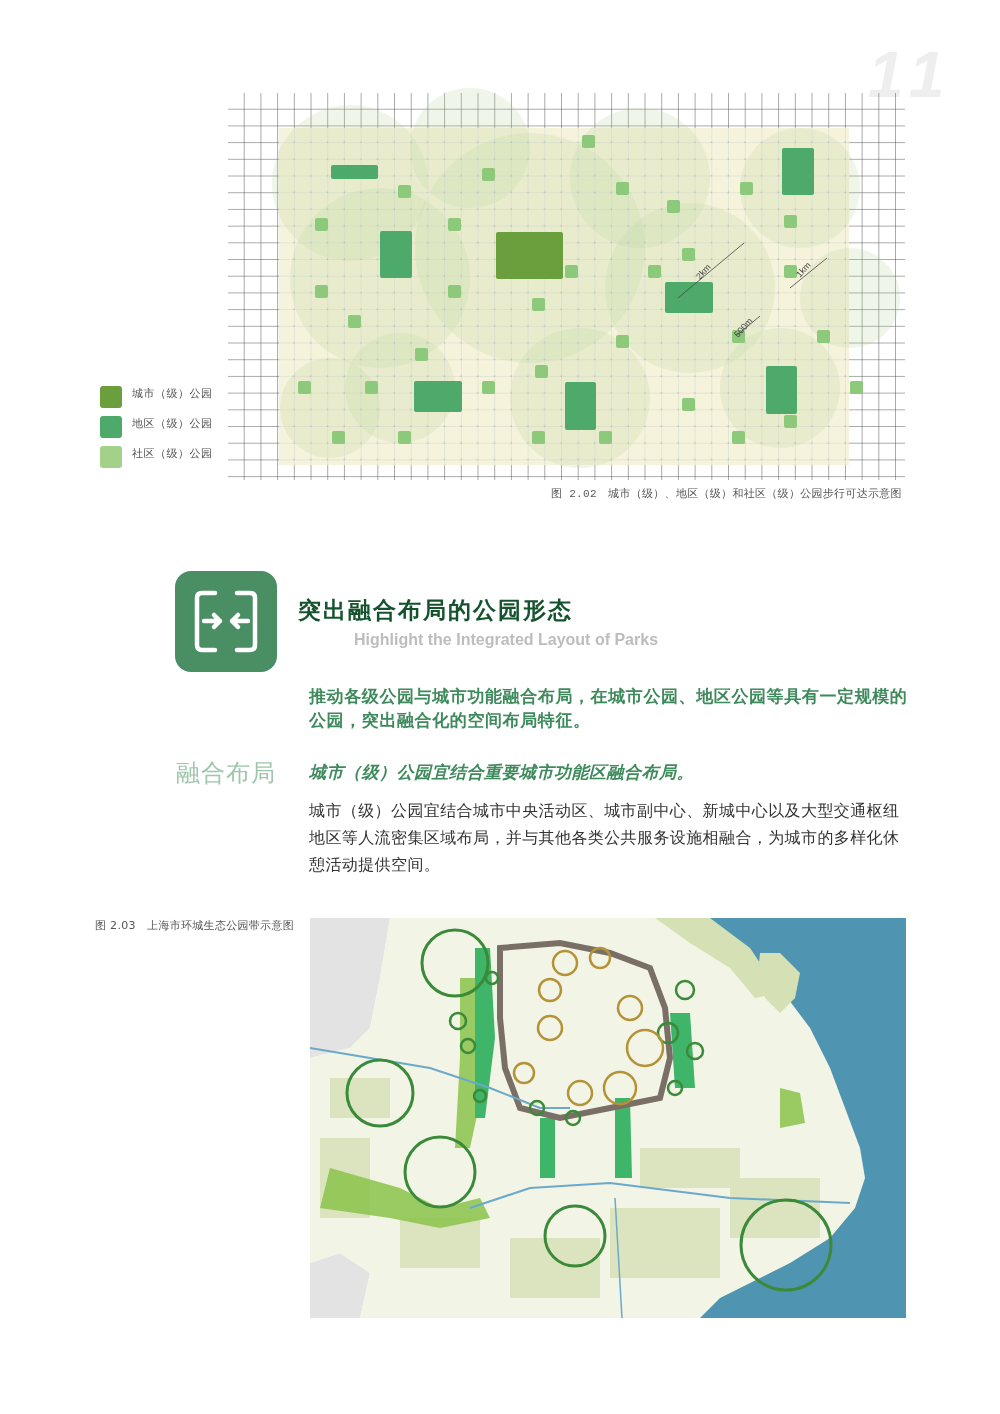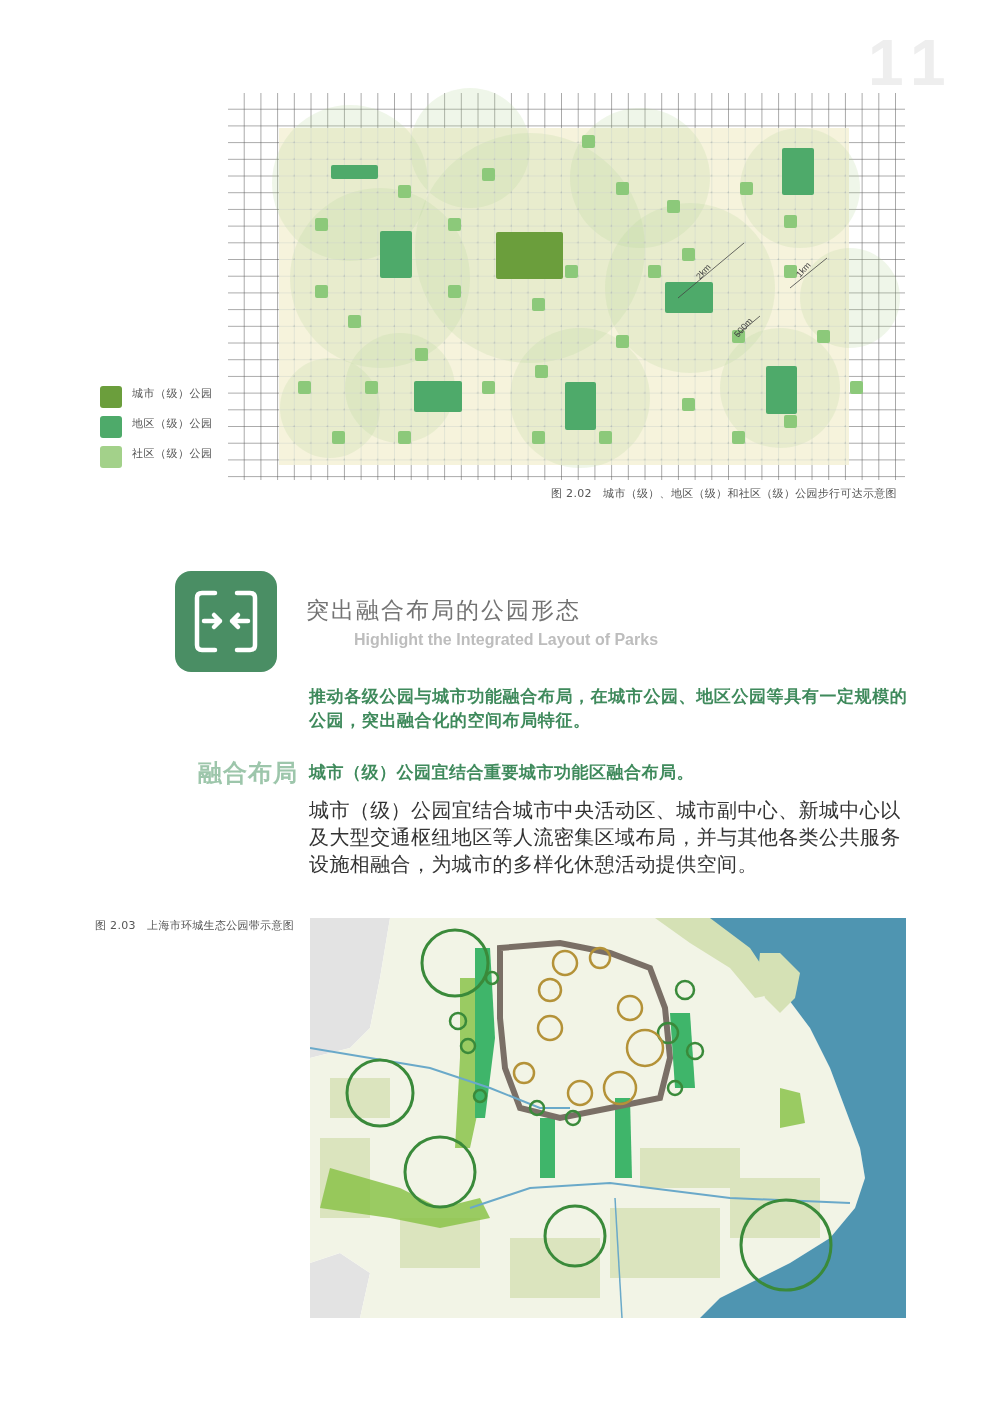--- a/index.html
+++ b/index.html
@@ -1,43 +1,43 @@
 <!DOCTYPE html>
 <html><head>
 <meta charset="utf-8">
 <style>
   * { margin:0; padding:0; box-sizing:border-box; }
   html, body { width:1000px; height:1414px; background:#ffffff; overflow:hidden; }
   body { position:relative; font-family:"DejaVu Sans", sans-serif; color:#333; }
 
-  .page-number { position:absolute; left:868px; top:26px; font-family:"Liberation Sans", sans-serif; font-size:64px; font-weight:bold; color:#eeeeee; letter-spacing:10px; }
+  .page-number { position:absolute; left:868px; top:38px; font-family:"Liberation Sans", sans-serif; font-size:64px; font-weight:bold; font-style:italic; color:#eeeeee; letter-spacing:10px; }
 
   .fig1 { position:absolute; left:220px; top:88px; width:700px; height:400px; }
   .fig1 svg { display:block; }
 
   .legend { position:absolute; left:100px; top:386px; }
   .legend-item { display:flex; align-items:flex-start; height:30px; }
   .legend-swatch { width:22px; height:22px; border-radius:3px; margin-right:10px; }
   .legend-label { font-size:11px; color:#555; letter-spacing:0.5px; }
 
   .caption { position:absolute; font-size:11px; color:#555; letter-spacing:0.3px; white-space:nowrap; }
-  .caption1 { left:551px; top:486px; }
+  .caption1 { left:551px; top:486px;font-family:Liberation Mono, monospace; }
   .caption2 { left:95px; top:918px;text-align:right; }
 
   .section-icon { position:absolute; left:175px; top:571px; width:102px; height:101px; background:#4a8e64; border-radius:16px; }
   .section-icon svg { position:absolute; left:0; top:0; }
-  .section-title { position:absolute; left:306px; top:595px; font-size:23px; font-weight:normal; color:#737373; letter-spacing:2px; white-space:nowrap; }
+  .section-title { position:absolute; left:298px; top:595px; font-size:23px; font-weight:bold; color:#14532d; letter-spacing:2px; white-space:nowrap; }
   .section-subtitle { position:absolute; left:309px; top:631px; font-family:"Liberation Sans", sans-serif; font-size:16px; font-weight:bold; color:#bdbdbd; white-space:nowrap;margin-left:45px; }
 
   .lead { position:absolute; left:309px; top:684px; width:600px; font-size:17px; font-weight:bold; color:#3f8a5c; line-height:24px; letter-spacing:0.6px; }
 
-  .side-heading { position:absolute; left:176px; top:757px; font-size:24px; font-weight:bold; color:#9dc6ab; letter-spacing:1px; white-space:nowrap;margin-left:22px; }
-  .sub-heading { position:absolute; left:309px; top:761px; font-size:17px; font-weight:bold; color:#3f8a5c; letter-spacing:0.5px; white-space:nowrap; }
-
-  .body-text { position:absolute; left:309px; top:797px; width:600px; font-size:20px; color:#333; line-height:27px; letter-spacing:0.4px; }
+  .side-heading { position:absolute; left:176px; top:757px; font-size:24px; font-weight:normal; color:#9dc6ab; letter-spacing:1px; white-space:nowrap; }
+  .sub-heading { position:absolute; left:309px; top:761px; font-size:17px; font-weight:bold; color:#3f8a5c; letter-spacing:0.5px; white-space:nowrap;font-style:italic; }
+
+  .body-text { position:absolute; left:309px; top:797px; width:600px; font-size:16px; color:#333; line-height:27px; letter-spacing:0.4px; }
 
   .map { position:absolute; left:310px; top:918px; width:596px; height:400px; overflow:hidden; background:#ffffff; }
   .map svg { display:block; }
 </style>
 </head>
 <body>
 
 <div class="page-number">11</div>
 
 <div class="fig1">

